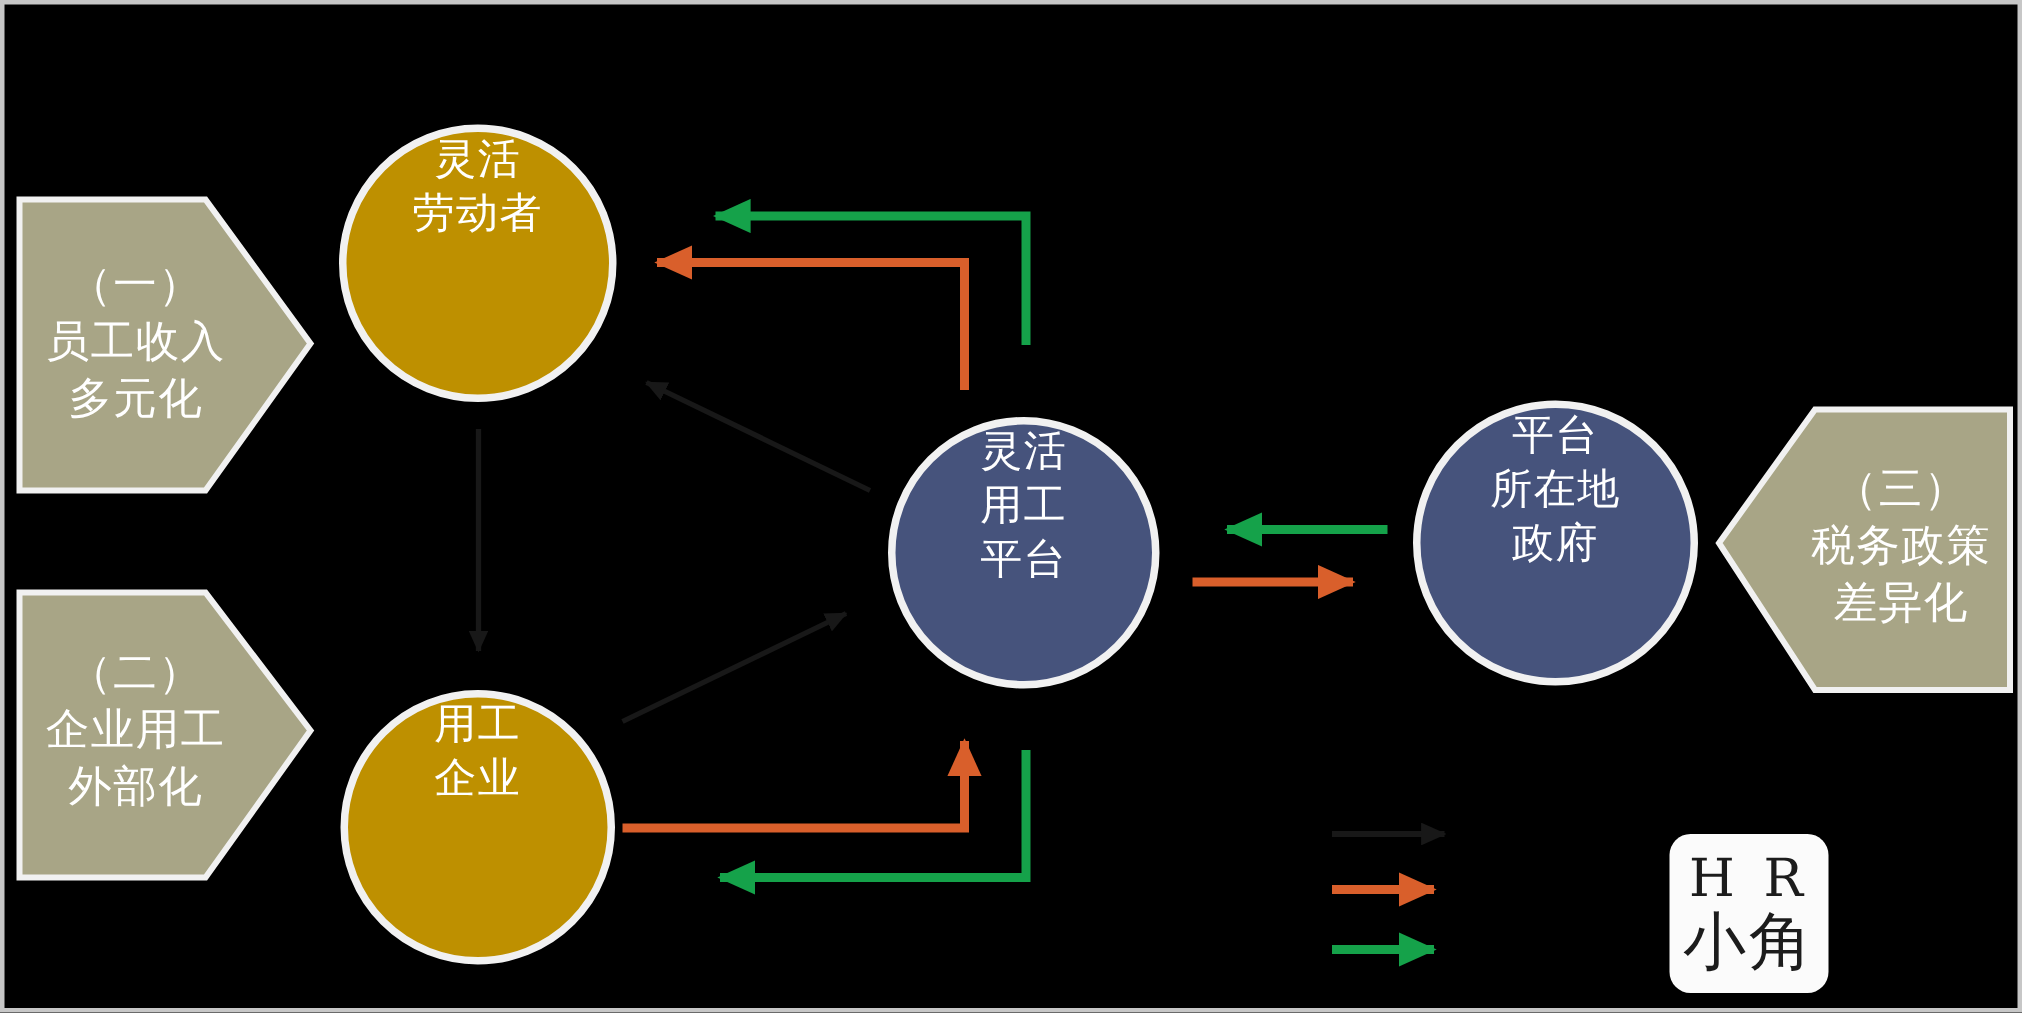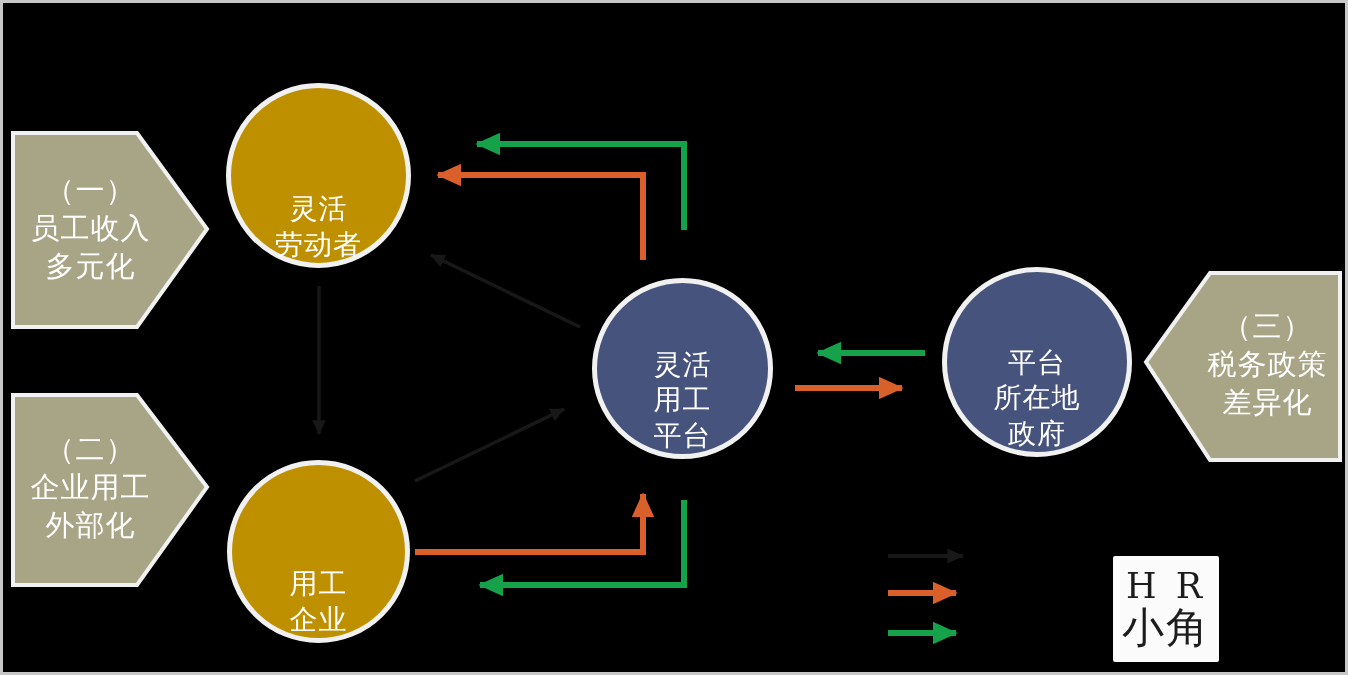--- a/index.html
+++ b/index.html
@@ -10,21 +10,21 @@
   *{margin:0;padding:0;box-sizing:border-box;}
   body{background:#333;font-family:"Liberation Sans", sans-serif;}
   .stage{
     position:relative; width:1348px; height:675px;
     background:var(--background); border:3px solid var(--frame); overflow:hidden;
   }
   .layer{position:absolute; left:0; top:0; width:1342px; height:669px; pointer-events:none;}
   .node{
     position:absolute; border-radius:50%;
     border:5px solid var(--shape-border);
-    display:flex; align-items:flex-end; justify-content:center;
+    display:flex; align-items:flex-start; justify-content:center;
     color:#FFFFFF; font-size:28px; line-height:1.28; text-align:center;
     white-space:pre-line; letter-spacing:1px;
   }
   .node.gold{background:var(--gold);}
   .node.blue{background:var(--blue);}
   .node-worker{left:223px; top:80px; width:185px; height:185px;}
   .node-employer{left:224px; top:457px; width:183px; height:183px;}
   .node-platform{left:589px; top:275px; width:181px; height:181px;}
   .node-government{left:939px; top:264px; width:190px; height:190px;}
   .chevron-svg{position:absolute;}
@@ -38,21 +38,21 @@
   .callout-label-two{left:10px; top:392px; width:155px; height:186px;}
   .callout-label-three{left:1187px; top:269px; width:155px; height:186px;}
   .arrow-black{stroke:var(--arrow-black); fill:none;}
   .arrow-orange{stroke:var(--arrow-orange); fill:none;}
   .arrow-green{stroke:var(--arrow-green); fill:none;}
   #mk-black path{fill:var(--arrow-black);}
   #mk-orange path{fill:var(--arrow-orange);}
   #mk-green path{fill:var(--arrow-green);}
   .stamp{
     position:absolute; left:1110px; top:553px; width:106px; height:106px;
-    background:var(--stamp-bg); border-radius:2px;
+    background:var(--stamp-bg); border-radius:14px;
     display:flex; flex-direction:column; align-items:center; justify-content:center;
     color:var(--stamp-ink); font-family:"DejaVu Serif", serif; text-align:center;
   }
   .stamp-top{font-size:35px; line-height:1.1; letter-spacing:4px;}
   .stamp-bottom{font-size:42px; line-height:1.1; letter-spacing:2px;}
 </style>
 </head>
 <body>
 
 <div class="stage">

